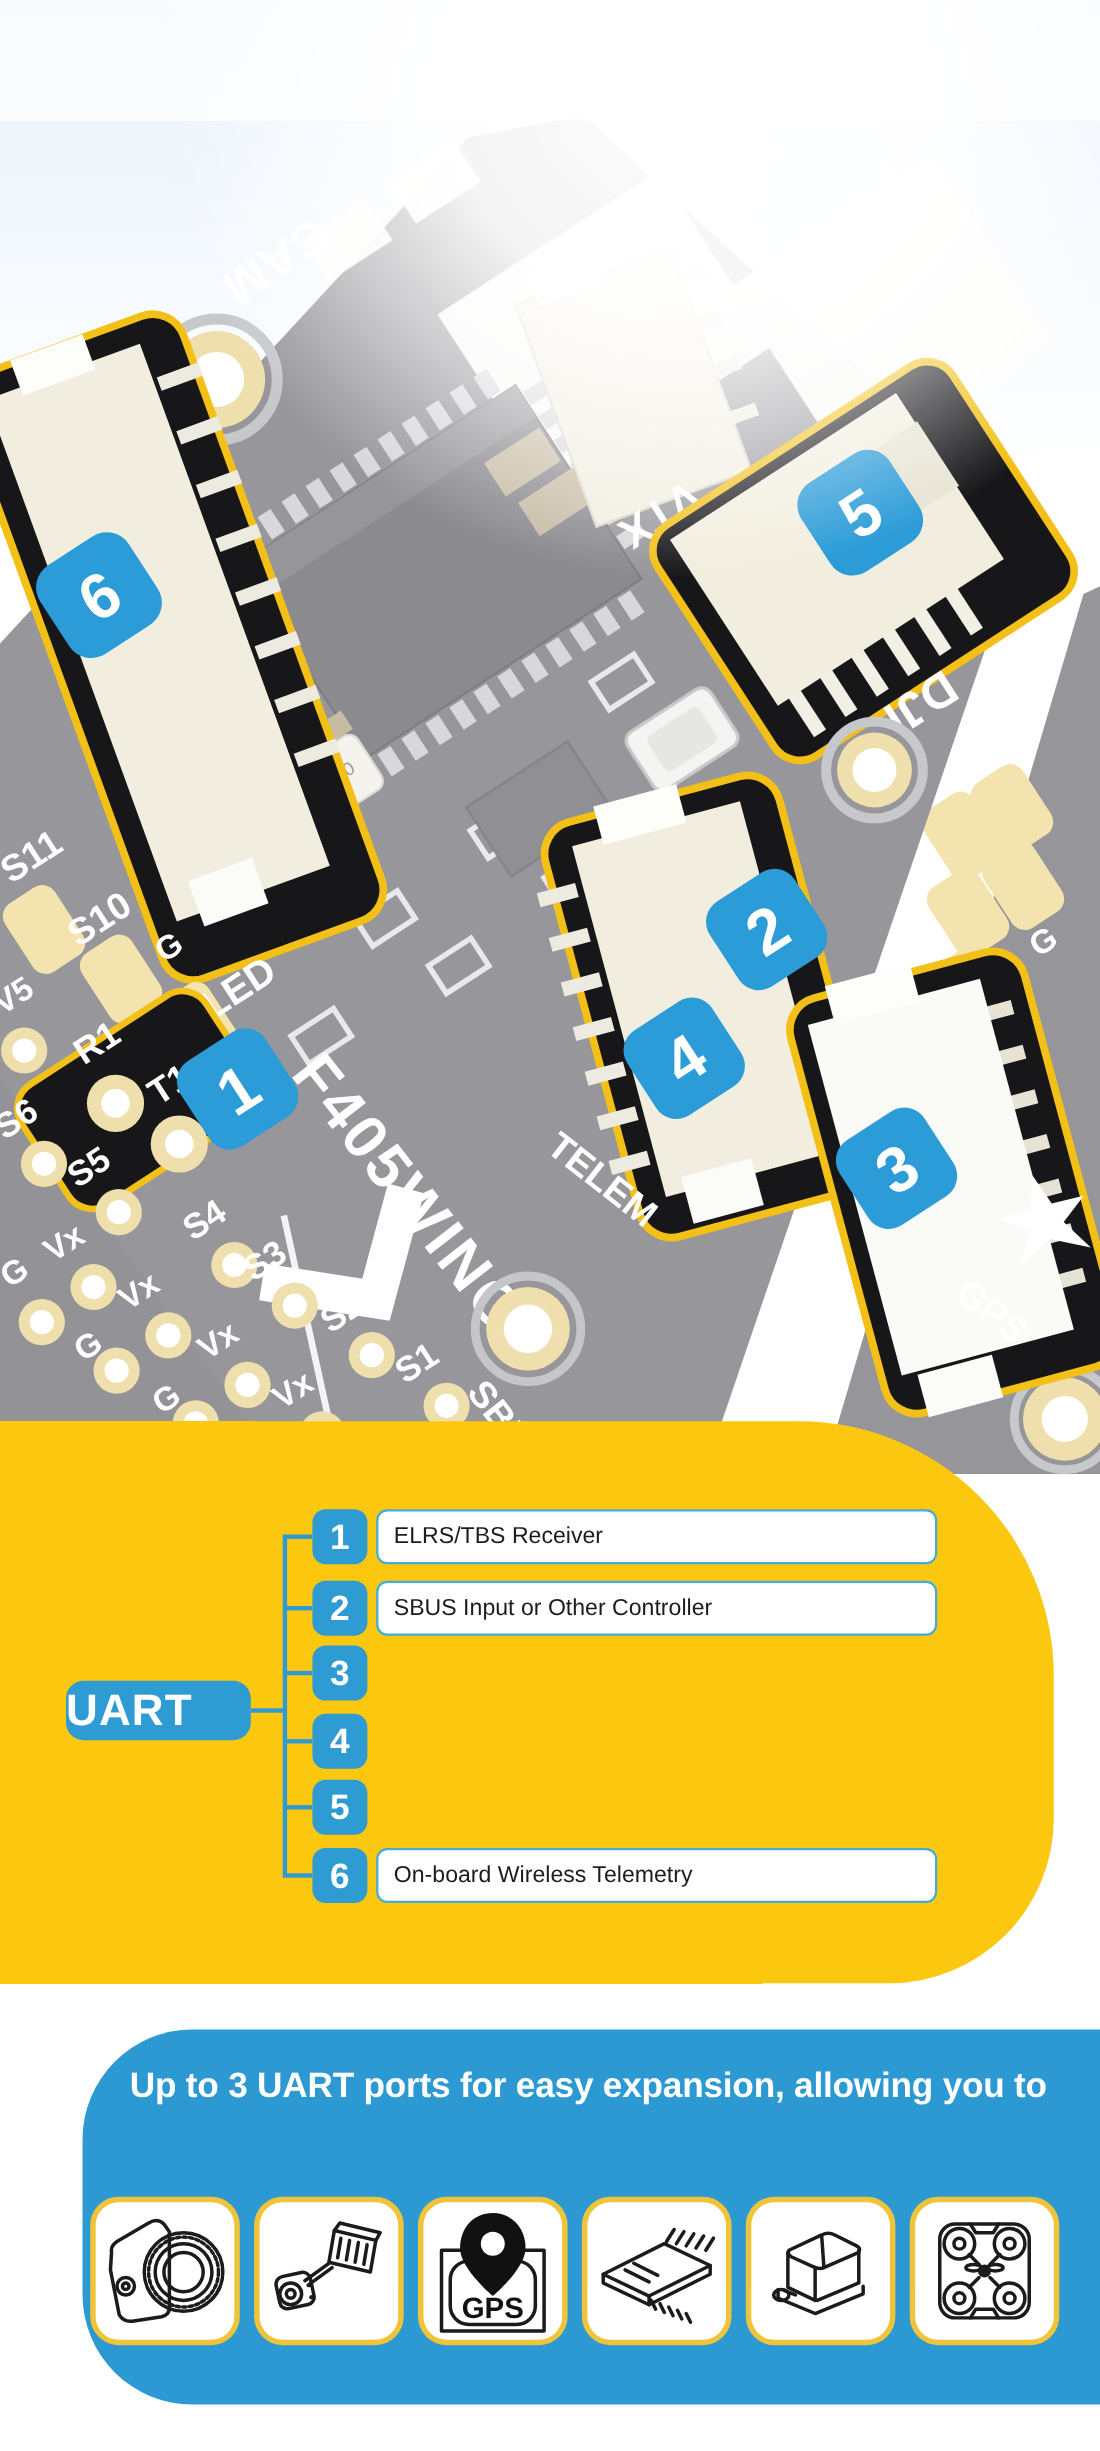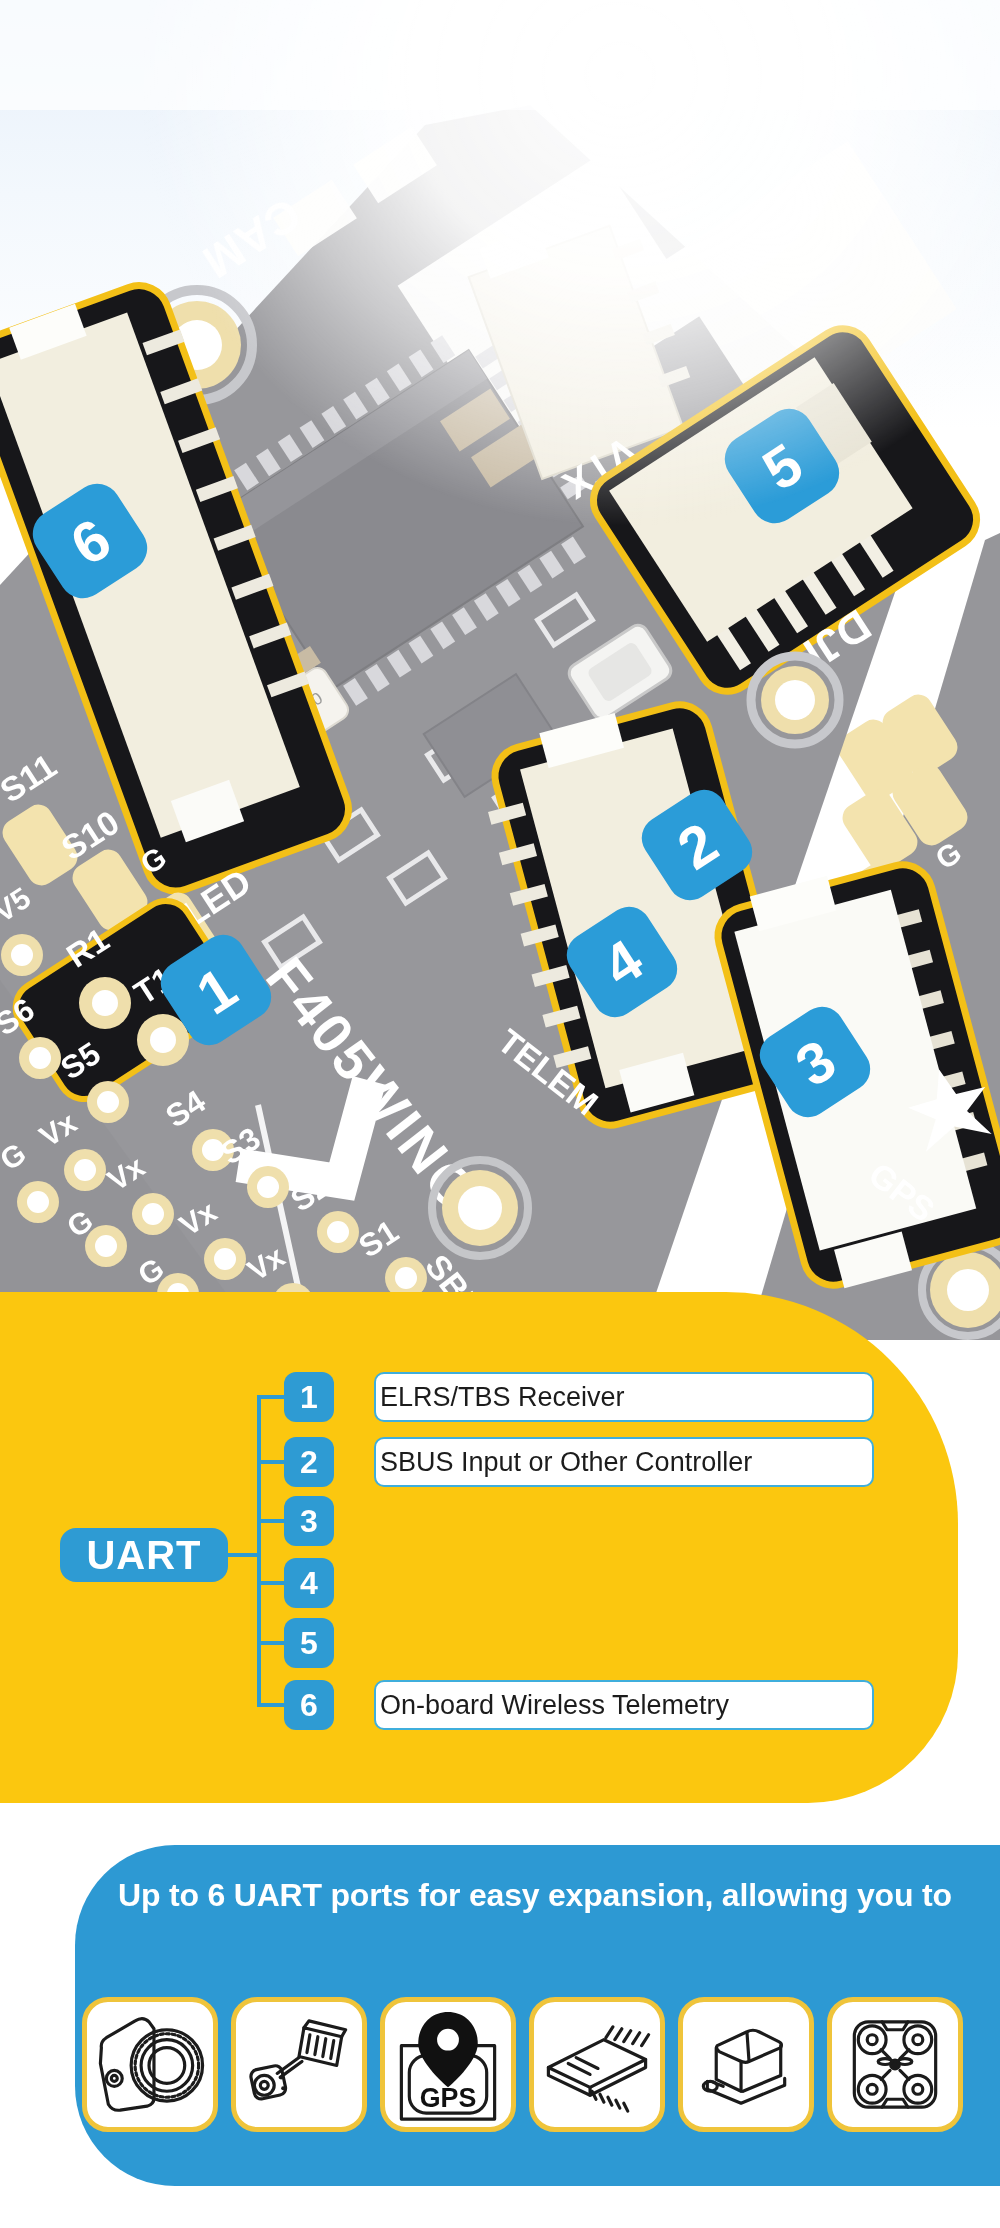--- a/index.html
+++ b/index.html
@@ -6,28 +6,28 @@
   body{font-family:"Liberation Sans",sans-serif;background:#fff;}
   .page{position:relative;width:1000px;height:2228px;background:#fff;overflow:hidden;}
   .bg-grad{position:absolute;left:0;top:0;width:1000px;height:430px;
     background:linear-gradient(#E7F0FA 0%,#F3F8FD 45%,#ffffff 100%);}
   #pcb-svg{position:absolute;left:0;top:0;}
   
   .yellow-blob{position:absolute;left:0;top:1292px;width:958px;height:511px;
     background:#FBC70F;border-radius:0 232px 150px 0;}
   .uart-box{position:absolute;left:60px;top:1528px;width:168px;height:54px;border-radius:16px;
     background:#2E9BD3;color:#fff;font-weight:bold;font-size:40px;letter-spacing:1px;
-    text-align:center;line-height:54px;}
+    line-height:54px;}
   .tree-line{position:absolute;background:#2E9BD3;}
   .lg-row{position:absolute;left:284px;width:606px;height:50px;}
   .lg-num{position:absolute;left:0;top:0;width:50px;height:50px;border-radius:12px;background:#2E9BD3;
     color:#fff;font-weight:bold;font-size:32px;text-align:center;line-height:50px;}
-  .lg-box{position:absolute;left:90px;top:0;width:492px;height:46px;background:#fff;
-    border:2px solid #3FAEDC;border-radius:10px;font-size:27px;color:#1C1C1C;
-    line-height:46px;padding-left:4px;white-space:nowrap;overflow:hidden;}
+  .lg-box{position:absolute;left:58px;top:0;width:492px;height:46px;background:#fff;
+    border:2px solid #3FAEDC;border-radius:10px;font-size:21px;color:#1C1C1C;
+    line-height:46px;padding-left:14px;white-space:nowrap;overflow:hidden;}
   
   .blue-box{position:absolute;left:75px;top:1845px;width:925px;height:341px;background:#2D99D3;
     border-radius:100px 0 0 100px;}
   .footer-text{position:absolute;left:118px;top:1872px;width:860px;color:#fff;
     font-size:32px;font-weight:bold;line-height:47px;letter-spacing:-0.2px;}
   .tile{position:absolute;top:1997px;width:136px;height:135px;background:#fff;border:5px solid #EFC43B;
     border-radius:26px;box-sizing:border-box;}
   .tile svg{display:block;width:100%;height:100%;}
   .icon-stroke{fill:none;stroke:#1b1b1b;stroke-width:3.2;stroke-linejoin:round;stroke-linecap:round;}
   .gps-txt{font-weight:bold;font-size:27px;fill:#111;font-family:"Liberation Sans",sans-serif;}
@@ -381,21 +381,21 @@
   <div class="lg-row" style="top:1618px">
     <div class="lg-num">5</div>
   </div>
   <div class="lg-row" style="top:1680px">
     <div class="lg-num">6</div>
     <div class="lg-box">On-board Wireless Telemetry</div>
   </div>
 
   <div class="blue-box"></div>
   <div class="footer-text">
-    <div>Up to 6 UART ports for easy expansion, allowing you to</div>
+    <div>Up to 3 UART ports for easy expansion, allowing you to</div>
   </div>
 
   <div class="tile" style="left:82px">
     <svg viewBox="0 0 126 126">
       <path class="icon-stroke" d="M14,46 Q13,40 19,36 L48,19 Q56,14 62,20 L67,27 L67,97 Q67,103 60,105 L33,109 Q25,110 21,103 L13,62 Z"></path>
       <circle class="icon-stroke" cx="80" cy="64" r="36"></circle>
       <circle class="icon-stroke" cx="80" cy="64" r="32" stroke-dasharray="3,3"></circle>
       <circle class="icon-stroke" cx="80" cy="64" r="26"></circle>
       <circle class="icon-stroke" cx="80" cy="64" r="18"></circle>
       <circle class="icon-stroke" cx="27" cy="77" r="8"></circle>

